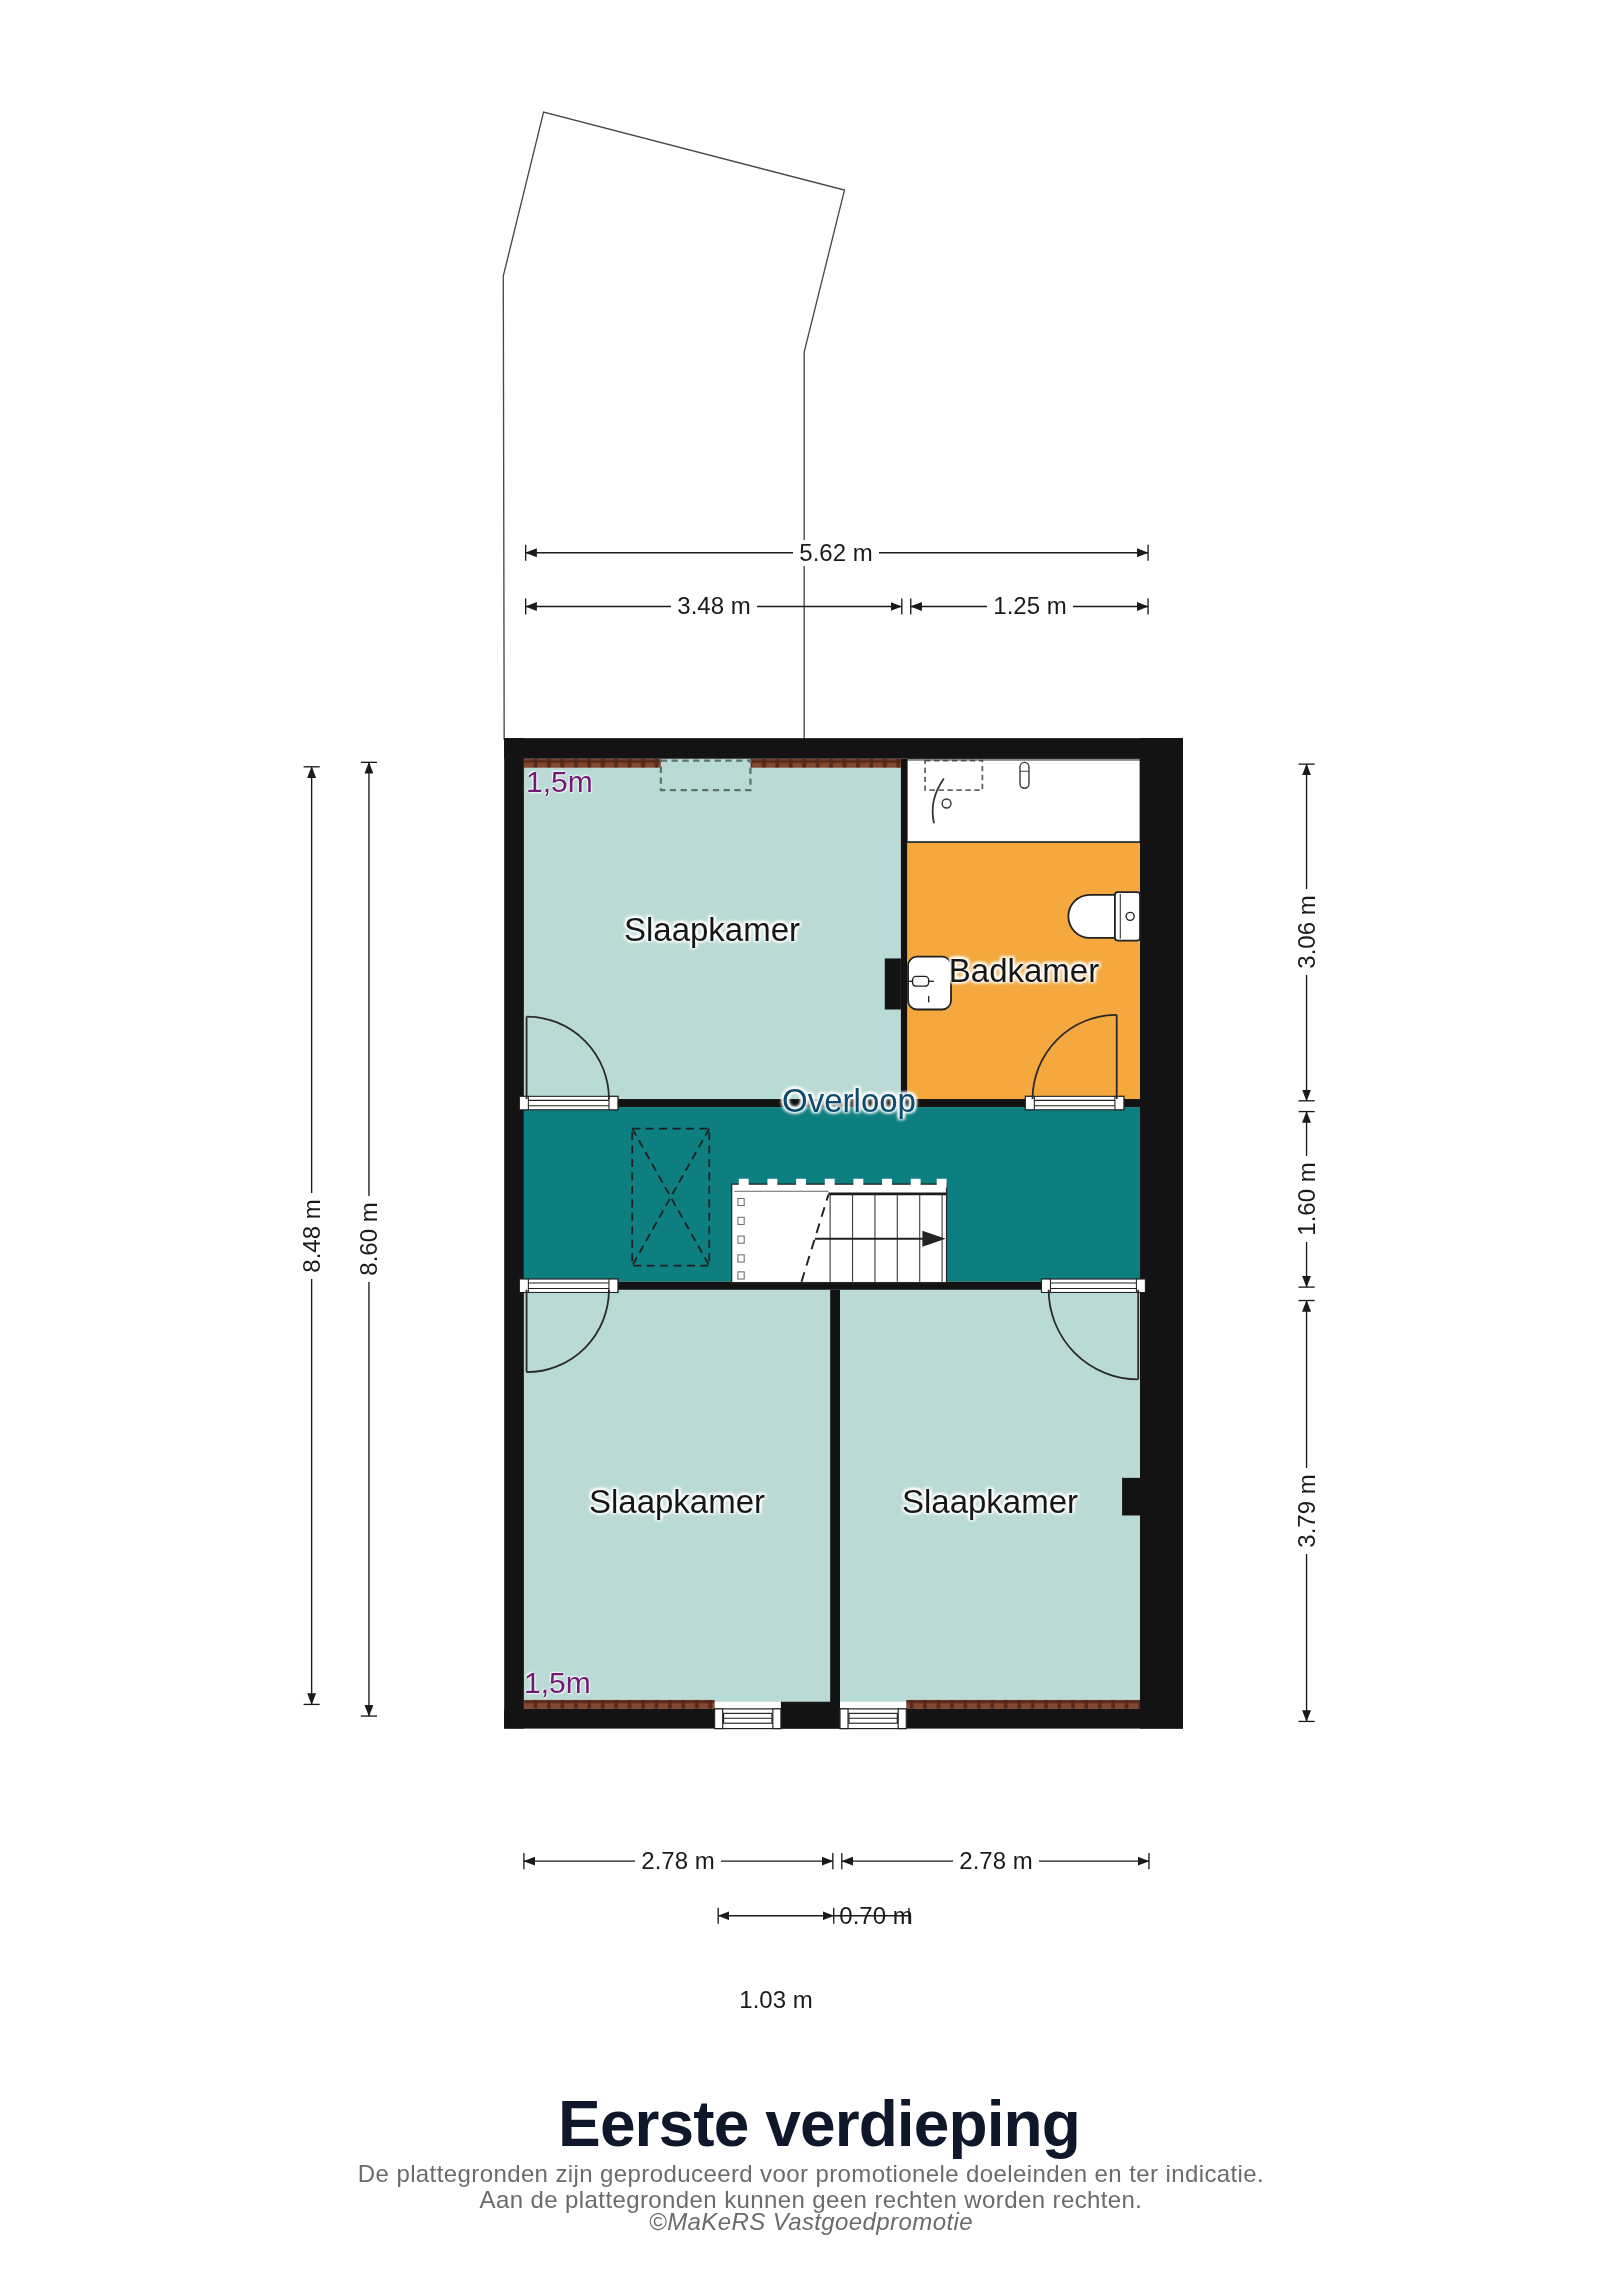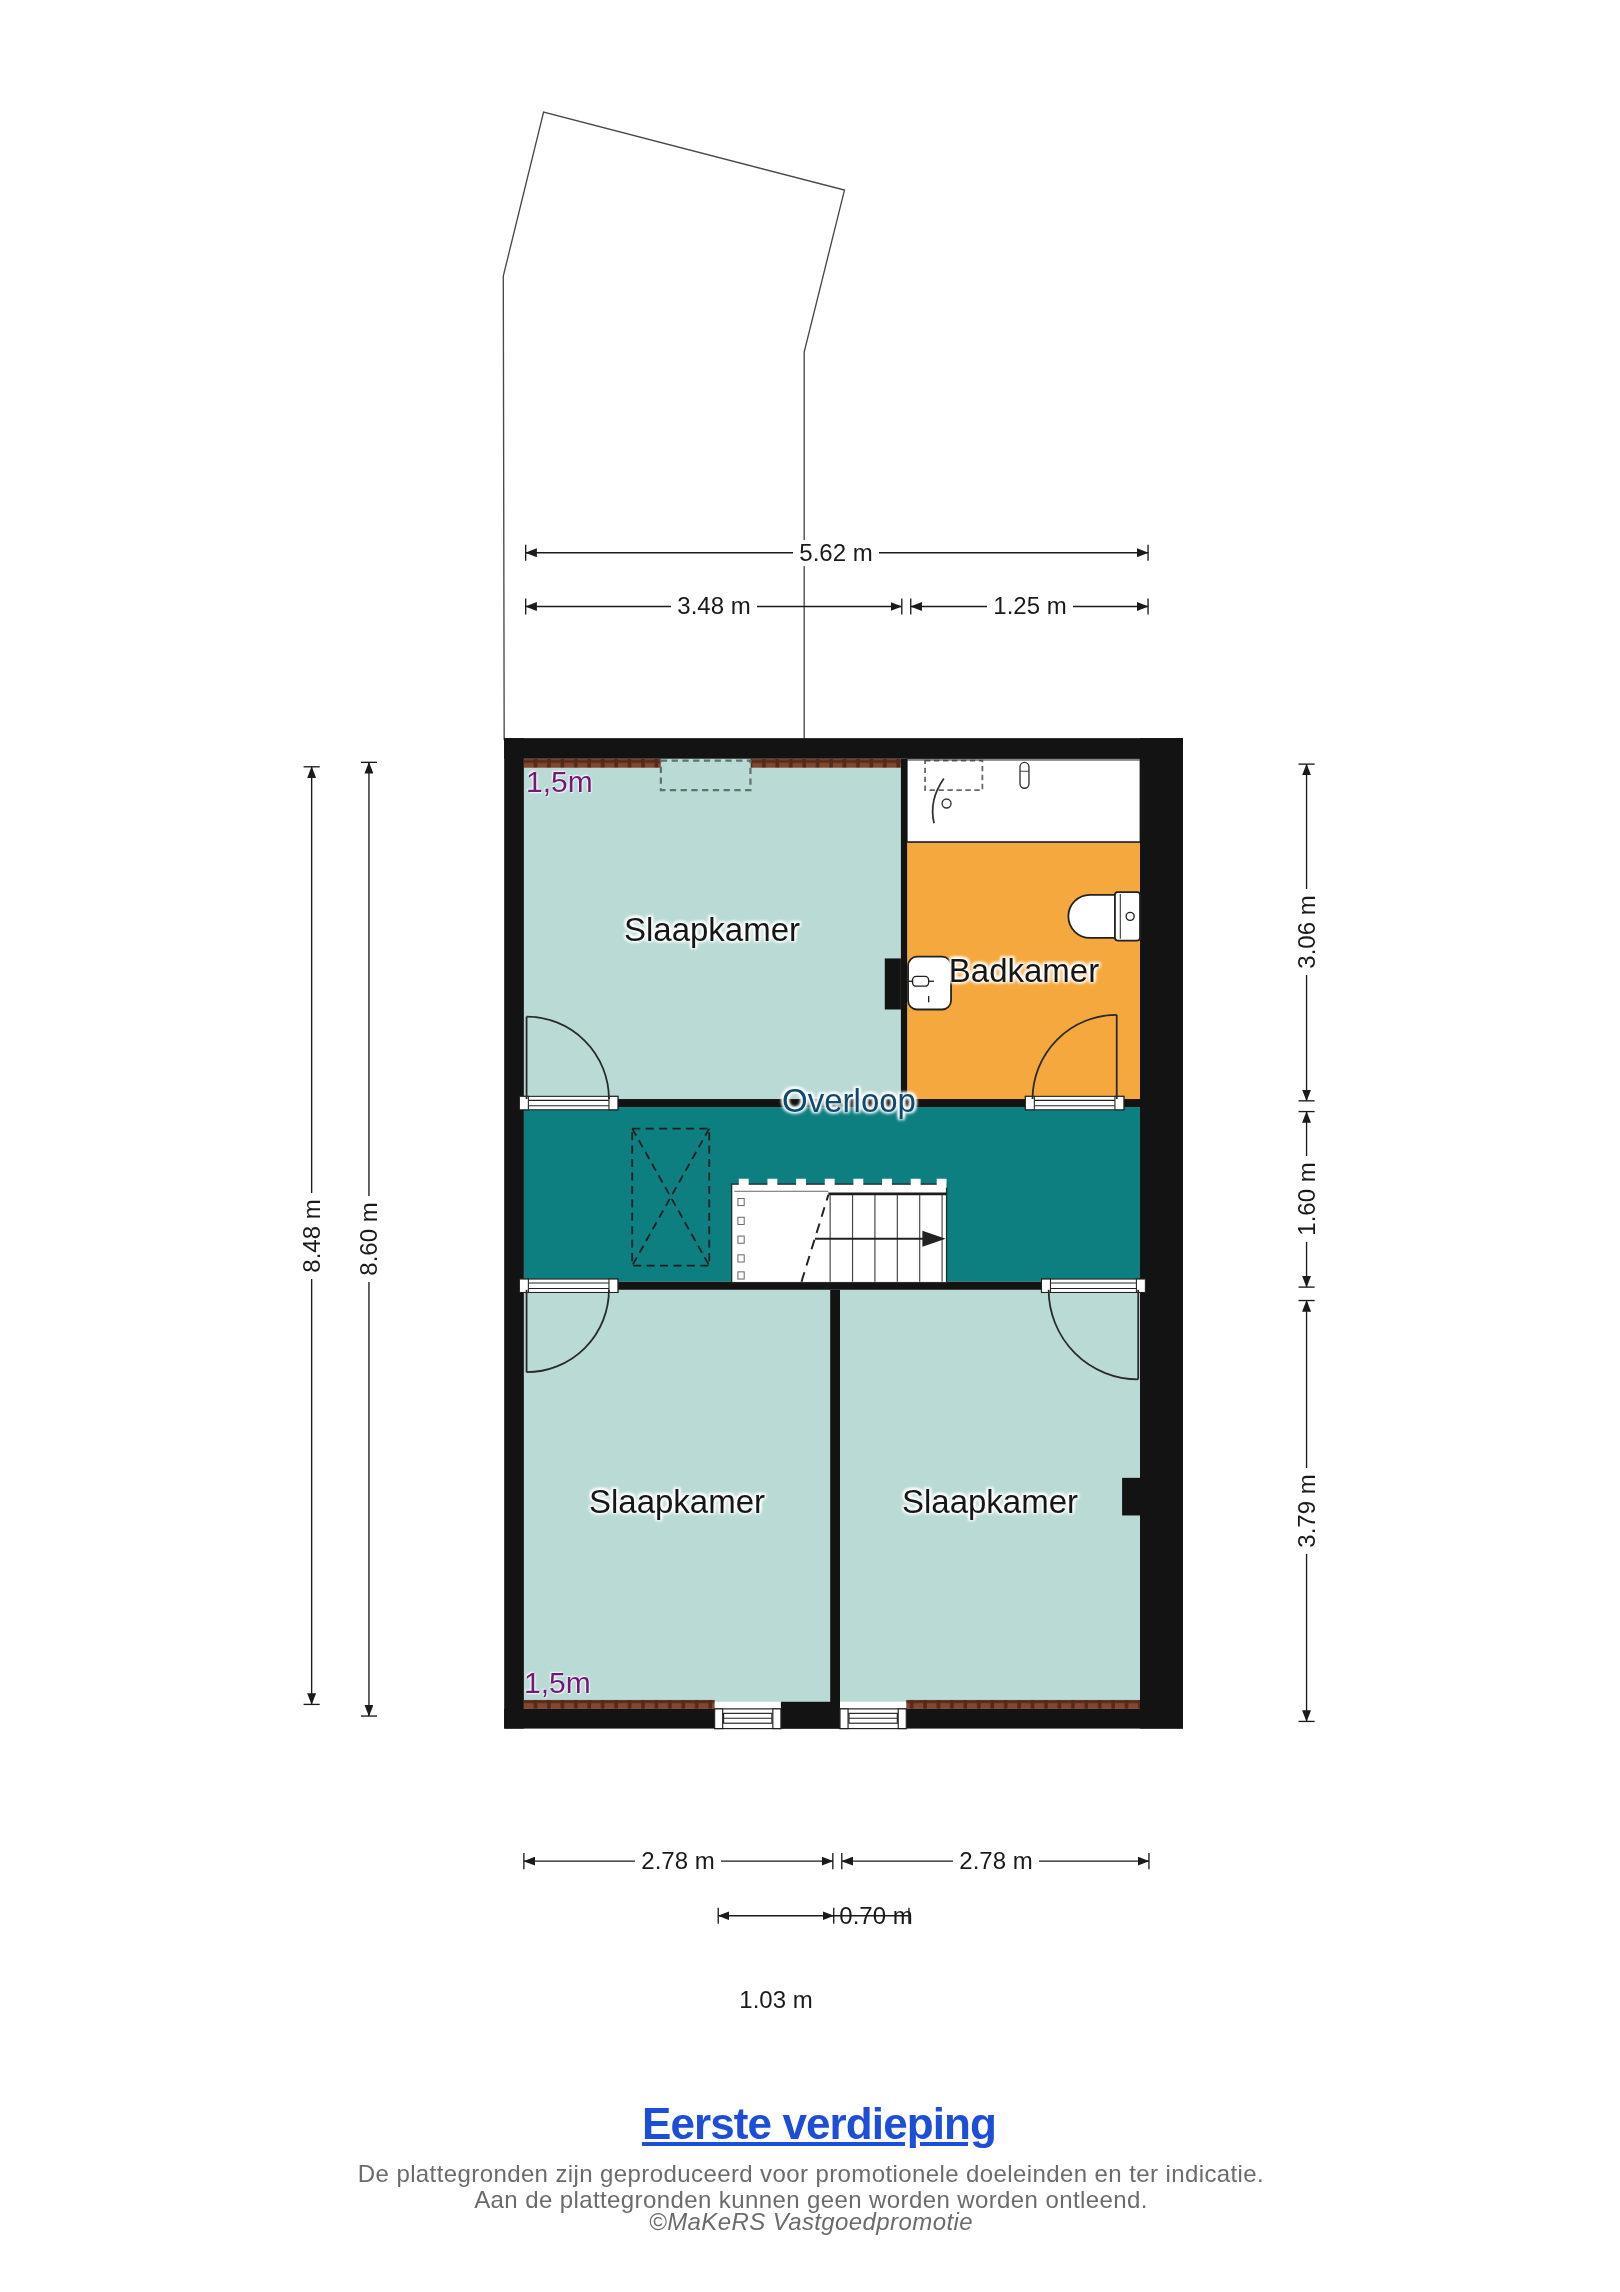--- a/index.html
+++ b/index.html
@@ -6,21 +6,21 @@
   .page{position:relative;width:1620px;height:2293px;background:#fff;overflow:hidden;
         font-family:"Liberation Sans", sans-serif;}
   .page svg{position:absolute;left:0;top:0;}
   .lbl{position:absolute;transform:translate(-50%,-50%);white-space:nowrap;line-height:1;}
   .room-lbl{font-size:33px;color:#161616;
     text-shadow:-1.8px -1.8px 2.7px #fff,1.8px -1.8px 2.7px #fff,-1.8px 1.8px 2.7px #fff,1.8px 1.8px 2.7px #fff,0 0 5.4px #fff;}
   .dim-lbl{font-size:24px;color:var(--dim-color,#1a1a1a);background:#fff;padding:0.9px 6.3px;}
   .rot{transform:translate(-50%,-50%) rotate(-90deg);}
   .headroom-lbl{position:absolute;font-size:30px;color:#701a75;line-height:1;white-space:nowrap;
     text-shadow:-0.9px -0.9px 1.8px #fff,0.9px 0.9px 1.8px #fff;}
-  .title-lbl{font-size:44px;font-weight:700;color:#1d4ed8;letter-spacing:-0.9px;text-decoration:underline;}
+  .title-lbl{font-size:64px;font-weight:700;color:#0f172a;letter-spacing:-0.9px;}
   .foot-lbl{font-size:24px;color:var(--footer-color,#6b6b6b);letter-spacing:0.4px;font-weight:400;}
 
   .w{fill:var(--wall,#131313);}
   .room{fill:var(--room-fill,#b9dad5);}
   .landing{fill:var(--landing-fill,#0e7f80);}
   .bath{fill:var(--bathroom-fill,#f4a83d);}
   .fix{fill:#fff;stroke:#222;stroke-width:2;}
   .thin{stroke:#333;stroke-width:1.2;fill:none;}
   .door{stroke:#2a2a2a;stroke-width:2;fill:none;}
   .dim{stroke:var(--dim-color,#1a1a1a);stroke-width:1.5;fill:none;}
@@ -297,17 +297,17 @@
 <div class="lbl dim-lbl rot" style="left:1307px;top:932px;">3.06 m</div>
 <div class="lbl dim-lbl rot" style="left:1307px;top:1199px;">1.60 m</div>
 <div class="lbl dim-lbl rot" style="left:1307px;top:1511px;">3.79 m</div>
 <div class="lbl dim-lbl" style="left:678px;top:1861px;">2.78 m</div>
 <div class="lbl dim-lbl" style="left:996px;top:1861px;">2.78 m</div>
 <div class="lbl dim-lbl" style="left:776px;top:2000px;">1.03 m</div>
 <div class="lbl dim-lbl" style="left:876px;top:1916px;background:transparent;">0.70 m</div>
 
 <div class="lbl title-lbl" style="left:819px;top:2124px;">Eerste verdieping</div>
 <div class="lbl foot-lbl" style="left:811px;top:2174px;">De plattegronden zijn geproduceerd voor promotionele doeleinden en ter indicatie.</div>
-<div class="lbl foot-lbl" style="left:811px;top:2200px;">Aan de plattegronden kunnen geen worden worden ontleend.</div>
+<div class="lbl foot-lbl" style="left:811px;top:2200px;">Aan de plattegronden kunnen geen rechten worden rechten.</div>
 <div class="lbl foot-lbl" style="left:811px;top:2222px;font-style:italic;">©MaKeRS Vastgoedpromotie</div>
 
 </div>
 
 
 </body></html>

